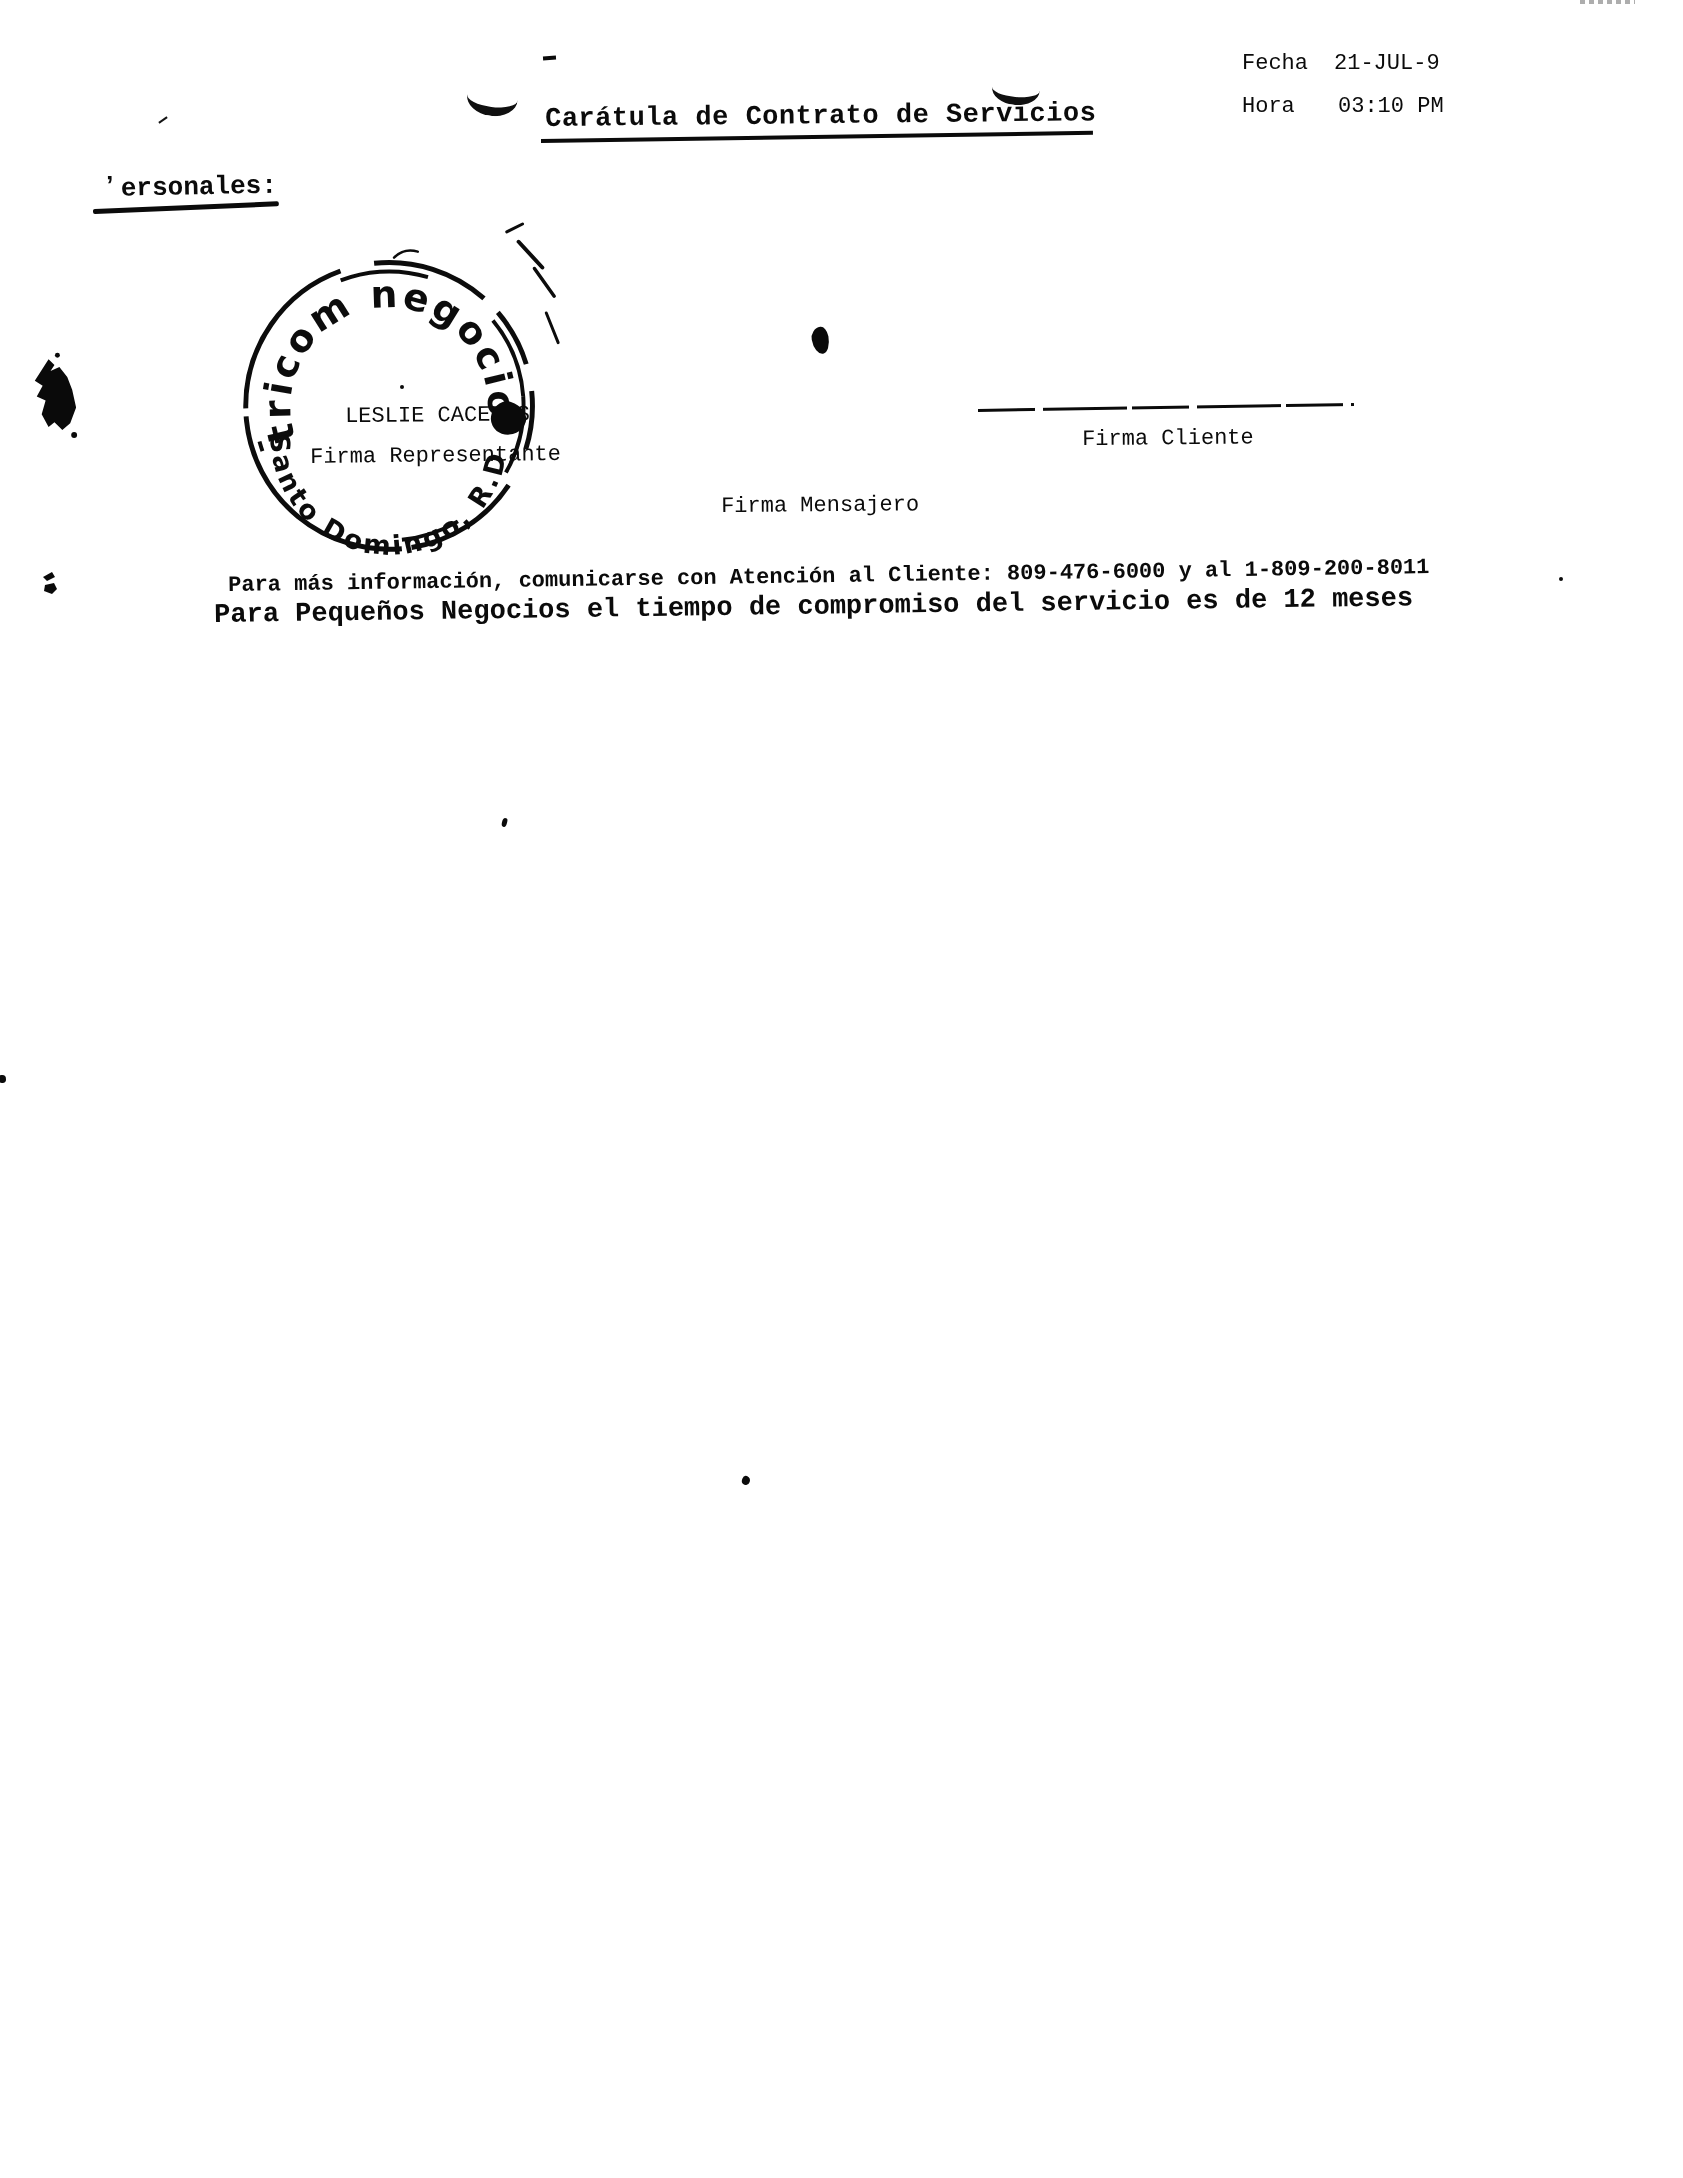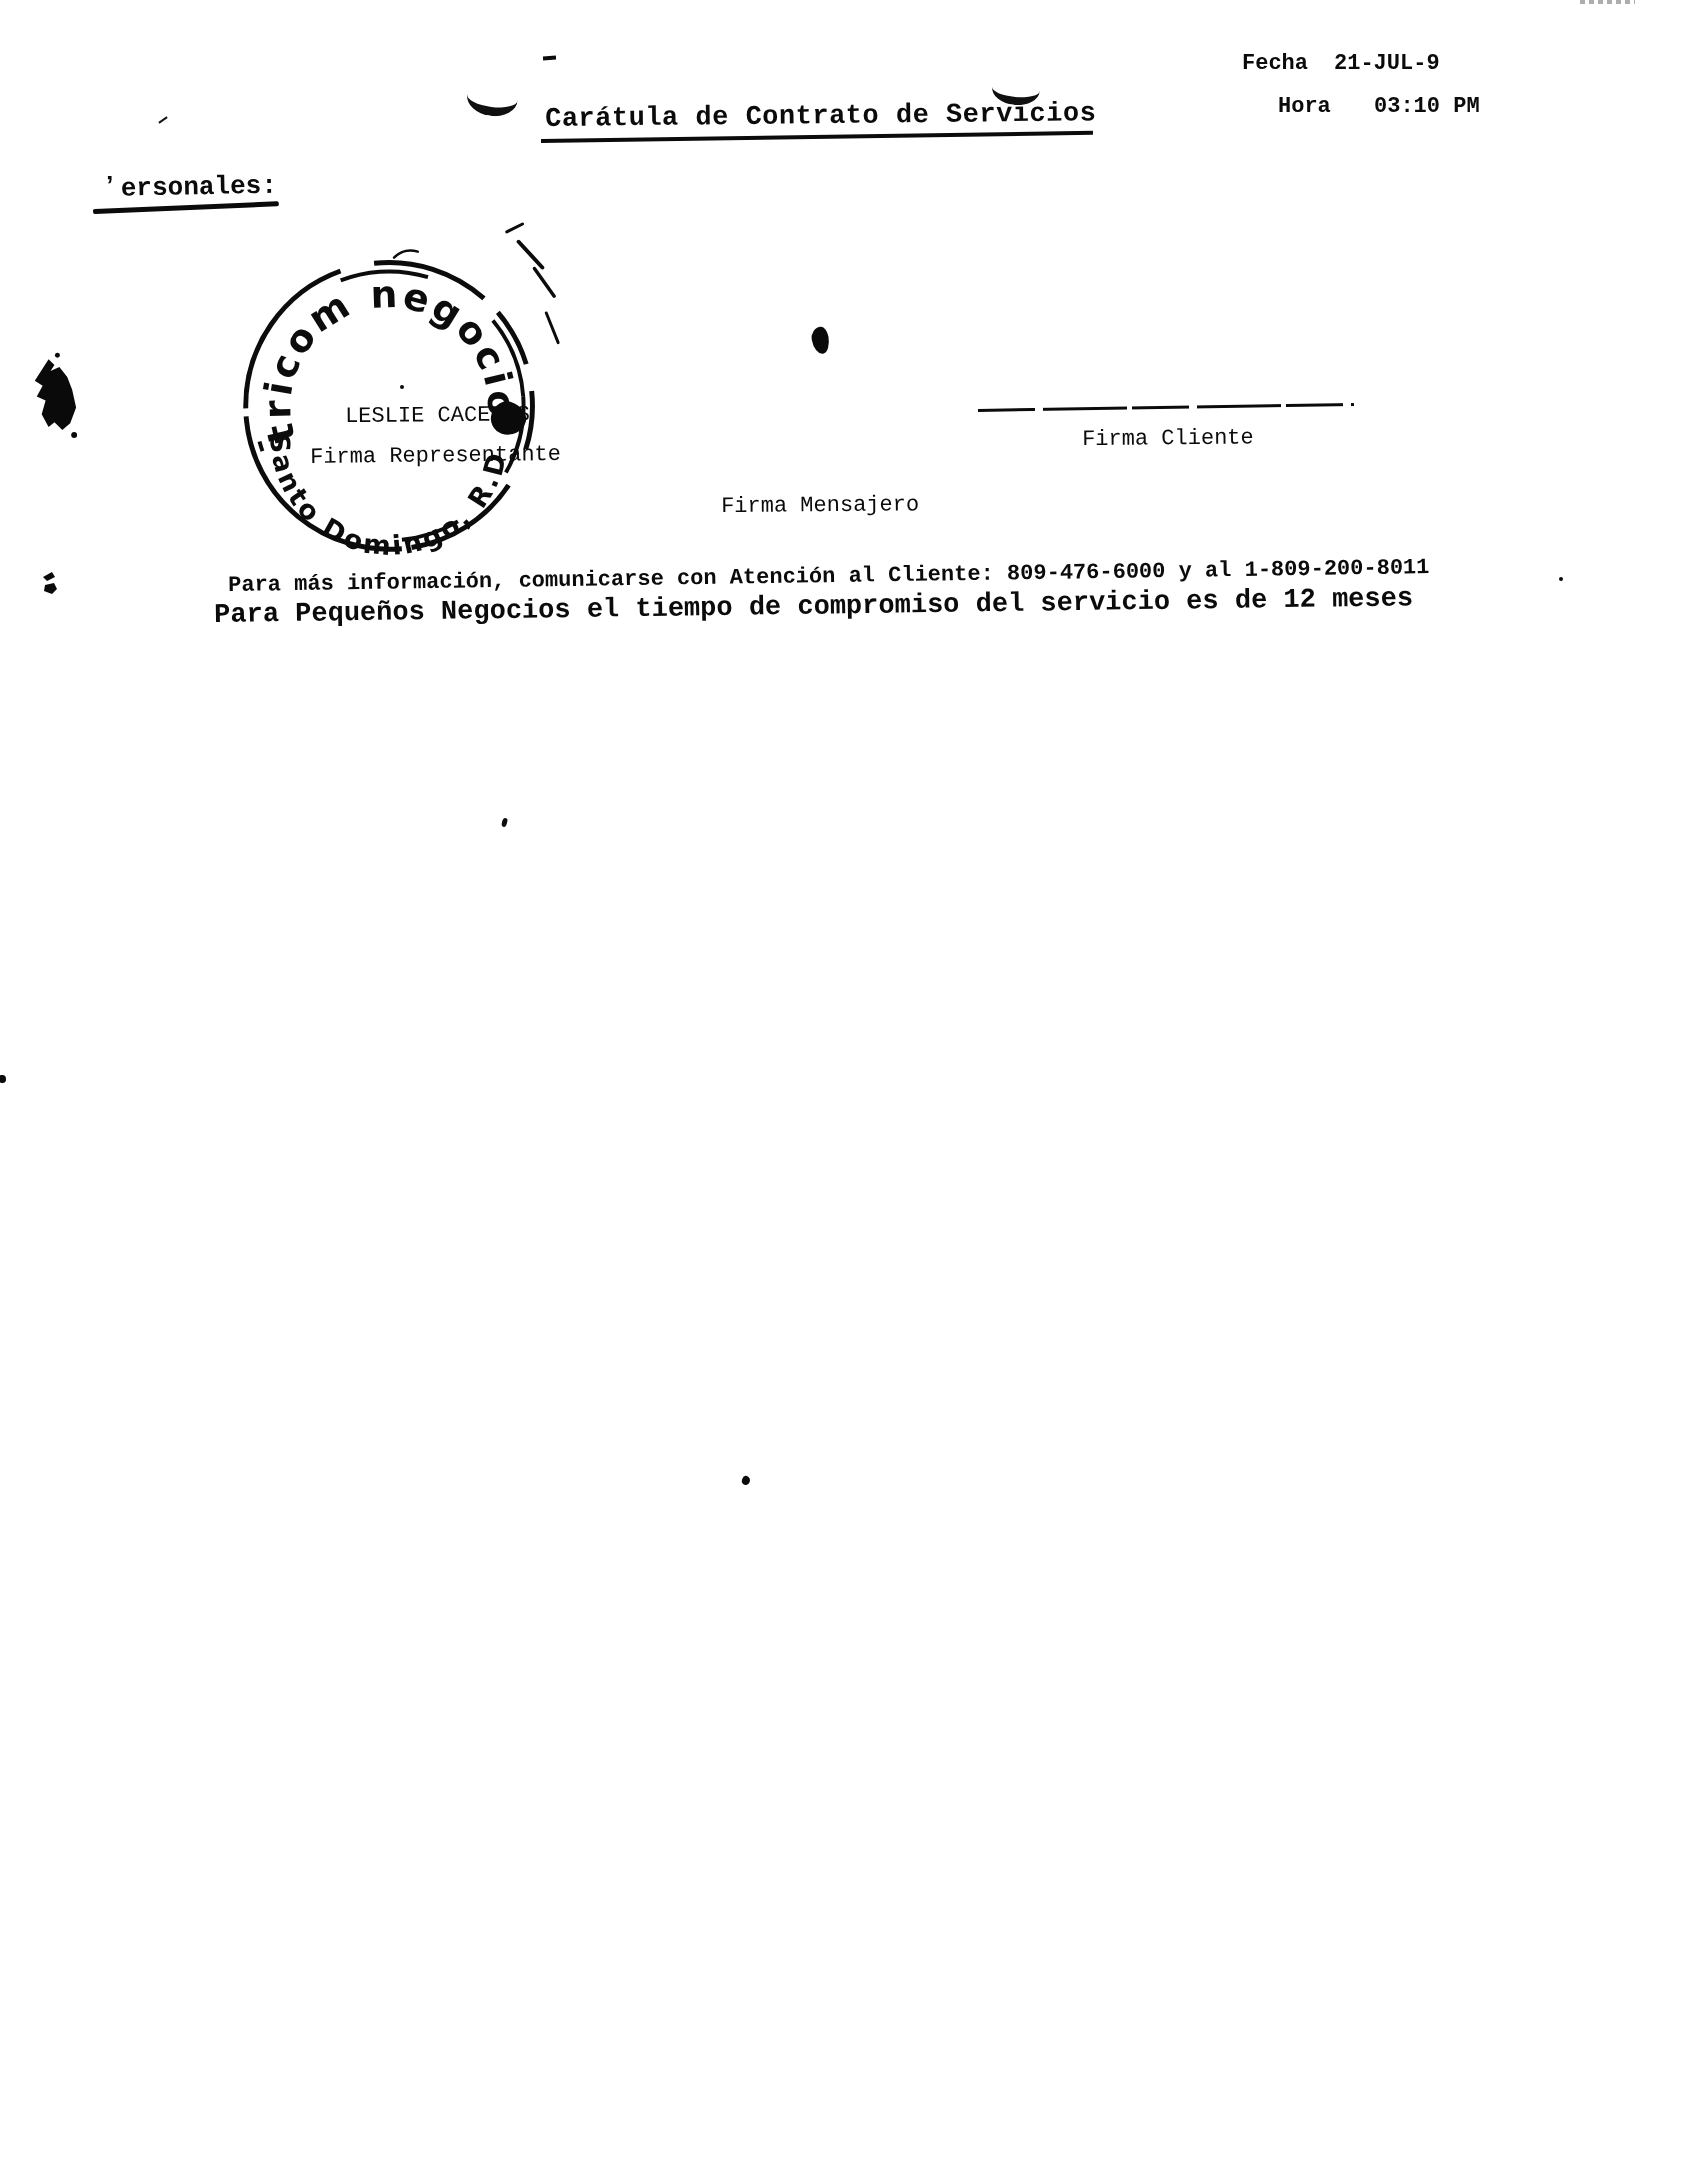--- a/index.html
+++ b/index.html
@@ -8,26 +8,26 @@
     overflow:hidden;margin:0 auto;
     font-family:"Liberation Mono","DejaVu Sans Mono",monospace;
     color:#0b0b0b;
   }
   .t{position:absolute;white-space:nowrap;line-height:1;color:#0b0b0b;transform-origin:left top;}
   .bold{font-weight:bold;}
   .rule{position:absolute;background:#0b0b0b;transform-origin:left center;}
   
   .title{left:545px;top:106px;font-size:27px;transform:rotate(-0.6deg);letter-spacing:0.5px;}
   .title-underline{left:541px;top:139px;width:552px;height:4px;transform:rotate(-0.85deg);}
-  .meta-row{position:absolute;left:1242px;display:flex;line-height:1;font-size:22px;font-weight:bold;justify-content:flex-end;}
+  .meta-row{position:absolute;left:1242px;display:flex;line-height:1;font-size:22px;font-weight:normal;justify-content:flex-end;}
   .meta-row .lbl{display:inline-block;}
   .row-date{top:53px;}
   .row-date .lbl{width:92px;}
   .row-time{top:96px;}
-  .row-time .lbl{width:96px;margin-left:36px;}
+  .row-time .lbl{width:96px;}
   
   .section{left:102px;top:176px;font-size:26px;font-weight:bold;transform:rotate(-1.1deg);}
   .section .partial{display:inline-block;margin-right:3px;transform:translateY(-2px);}
   .section-underline{left:93px;top:209px;width:186px;height:5px;transform:rotate(-2.4deg);border-radius:2px;}
   
   .stamp{position:absolute;left:224px;top:214px;width:348px;height:364px;}
   .stamp text{font-family:"DejaVu Sans","Liberation Sans",sans-serif;font-weight:bold;fill:#0c0c0c;}
   
   .rep-name{left:345px;top:406px;font-size:22px;transform:rotate(-0.5deg);}
   .rep-label{left:310px;top:447px;font-size:22px;transform:rotate(-0.7deg);}

